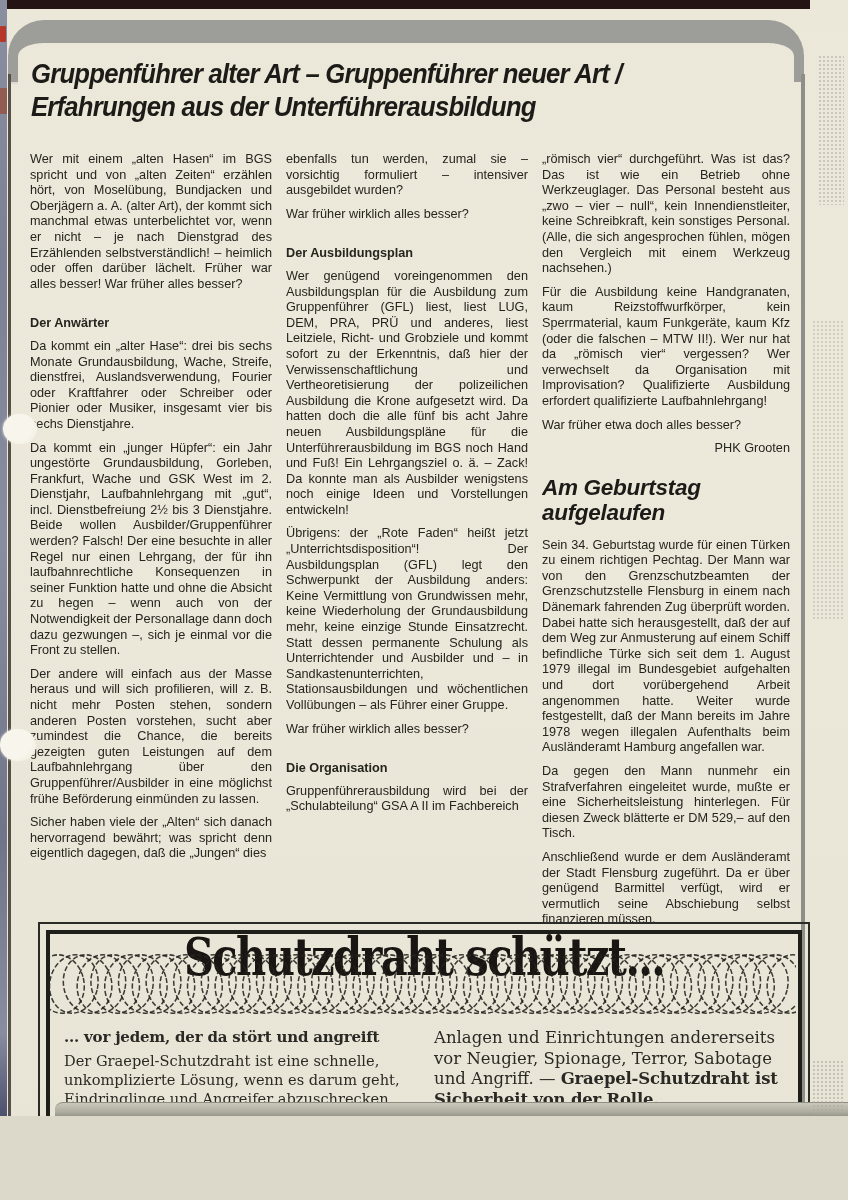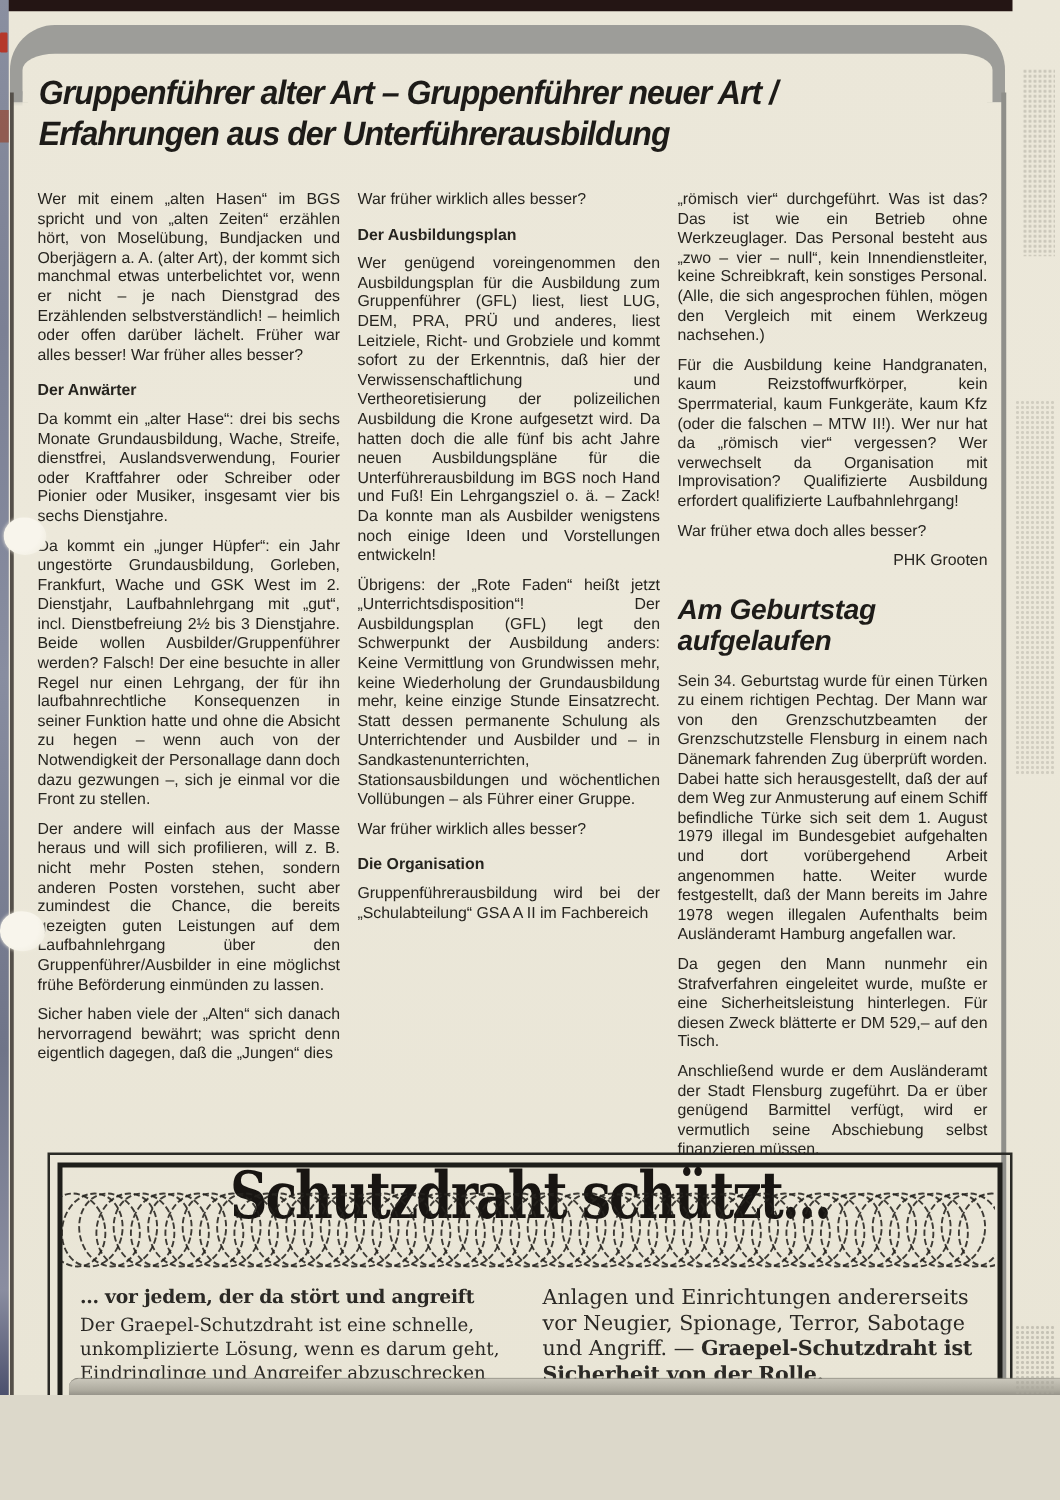--- a/index.html
+++ b/index.html
@@ -25,21 +25,21 @@
   .hole.h1{left:3px;top:414px;width:34px;height:30px;}
   .hole.h2{left:0px;top:729px;width:36px;height:32px;}
 
   
   .title{position:absolute;left:31px;top:58px;width:750px;margin:0;font-style:italic;font-weight:bold;font-size:27px;line-height:33px;letter-spacing:-0.8px;color:#1d1b18;transform:scaleX(0.95);transform-origin:left top;}
   .col{position:absolute;top:152px;font-size:12.7px;line-height:15.6px;text-align:justify;hyphens:auto;max-height:772px;overflow:hidden;}
   .col.c1{left:30px;width:242px;}
   .col.c2{left:286px;width:242px;}
   .col.c3{left:542px;width:248px;}
   .blk-p{margin:0 0 8px;}
-  .blk-h{font-weight:bold;margin:13px 0 7px;text-align:left;}
+  .blk-h{font-weight:bold;margin:24px 0 7px;text-align:left;}
   .blk-h2{font-weight:bold;font-style:italic;font-size:22.5px;line-height:25px;letter-spacing:-0.3px;margin:18px 0 13px;text-align:left;color:#1d1b18;}
   .blk-sig{text-align:right;margin:2px 0 10px;}
   .blk-sigup{text-align:right;margin:-15.6px 0 0;}
 
   
   .ad{position:absolute;left:38px;top:922px;width:772px;height:246px;border:2px solid #2a2a26;background:transparent;box-sizing:border-box;}
   .ad-inner{position:absolute;left:6px;top:6px;right:6px;bottom:6px;border:4px solid #1e1e1a;}
   .ad-headline{position:absolute;left:0;top:2px;width:100%;text-align:center;font-family:"DejaVu Serif","Liberation Serif",serif;font-weight:bold;font-size:52px;letter-spacing:-2px;color:#181512;transform:scaleX(0.8);transform-origin:center top;white-space:nowrap;}
   .ad-coils{position:absolute;left:8px;top:28px;width:748px;height:64px;}
   .ad-left{position:absolute;left:24px;top:104px;width:354px;font-family:"DejaVu Serif","Liberation Serif",serif;color:#2b2925;}
@@ -79,20 +79,21 @@
 
   <div class="col c1">
       <div class="blk blk-p">Wer mit einem „alten Hasen“ im BGS spricht und von „alten Zeiten“ erzählen hört, von Moselübung, Bundjacken und Oberjägern a. A. (alter Art), der kommt sich manchmal etwas unterbelichtet vor, wenn er nicht – je nach Dienstgrad des Erzählenden selbstverständlich! – heimlich oder offen darüber lächelt. Früher war alles besser! War früher alles besser?</div>
       <div class="blk blk-h">Der Anwärter</div>
       <div class="blk blk-p">Da kommt ein „alter Hase“: drei bis sechs Monate Grundausbildung, Wache, Streife, dienstfrei, Auslandsverwendung, Fourier oder Kraftfahrer oder Schreiber oder Pionier oder Musiker, insgesamt vier bis sechs Dienstjahre.</div>
       <div class="blk blk-p">Da kommt ein „junger Hüpfer“: ein Jahr ungestörte Grundausbildung, Gorleben, Frankfurt, Wache und GSK West im 2. Dienstjahr, Laufbahnlehrgang mit „gut“, incl. Dienstbefreiung 2½ bis 3 Dienstjahre. Beide wollen Ausbilder/Gruppenführer werden? Falsch! Der eine besuchte in aller Regel nur einen Lehrgang, der für ihn laufbahnrechtliche Konsequenzen in seiner Funktion hatte und ohne die Absicht zu hegen – wenn auch von der Notwendigkeit der Personallage dann doch dazu gezwungen –, sich je einmal vor die Front zu stellen.</div>
       <div class="blk blk-p">Der andere will einfach aus der Masse heraus und will sich profilieren, will z. B. nicht mehr Posten stehen, sondern anderen Posten vorstehen, sucht aber zumindest die Chance, die bereits gezeigten guten Leistungen auf dem Laufbahnlehrgang über den Gruppenführer/Ausbilder in eine möglichst frühe Beförderung einmünden zu lassen.</div>
       <div class="blk blk-p">Sicher haben viele der „Alten“ sich danach hervorragend bewährt; was spricht denn eigentlich dagegen, daß die „Jungen“ dies</div>
     </div>
   <div class="col c2">
+      <div class="blk blk-p">ebenfalls tun werden, zumal sie – vorsichtig formuliert – intensiver ausgebildet wurden?</div>
       <div class="blk blk-p">War früher wirklich alles besser?</div>
       <div class="blk blk-h">Der Ausbildungsplan</div>
       <div class="blk blk-p">Wer genügend voreingenommen den Ausbildungsplan für die Ausbildung zum Gruppenführer (GFL) liest, liest LUG, DEM, PRA, PRÜ und anderes, liest Leitziele, Richt- und Grobziele und kommt sofort zu der Erkenntnis, daß hier der Verwissenschaftlichung und Vertheoretisierung der polizeilichen Ausbildung die Krone aufgesetzt wird. Da hatten doch die alle fünf bis acht Jahre neuen Ausbildungspläne für die Unterführerausbildung im BGS noch Hand und Fuß! Ein Lehrgangsziel o. ä. – Zack! Da konnte man als Ausbilder wenigstens noch einige Ideen und Vorstellungen entwickeln!</div>
       <div class="blk blk-p">Übrigens: der „Rote Faden“ heißt jetzt „Unterrichtsdisposition“! Der Ausbildungsplan (GFL) legt den Schwerpunkt der Ausbildung anders: Keine Vermittlung von Grundwissen mehr, keine Wiederholung der Grundausbildung mehr, keine einzige Stunde Einsatzrecht. Statt dessen permanente Schulung als Unterrichtender und Ausbilder und – in Sandkastenunterrichten, Stationsausbildungen und wöchentlichen Vollübungen – als Führer einer Gruppe.</div>
       <div class="blk blk-p">War früher wirklich alles besser?</div>
       <div class="blk blk-h">Die Organisation</div>
       <div class="blk blk-p">Gruppenführerausbildung wird bei der „Schulabteilung“ GSA A II im Fachbereich</div>
     </div>
   <div class="col c3">
       <div class="blk blk-p">„römisch vier“ durchgeführt. Was ist das? Das ist wie ein Betrieb ohne Werkzeuglager. Das Personal besteht aus „zwo – vier – null“, kein Innendienstleiter, keine Schreibkraft, kein sonstiges Personal. (Alle, die sich angesprochen fühlen, mögen den Vergleich mit einem Werkzeug nachsehen.)</div>

